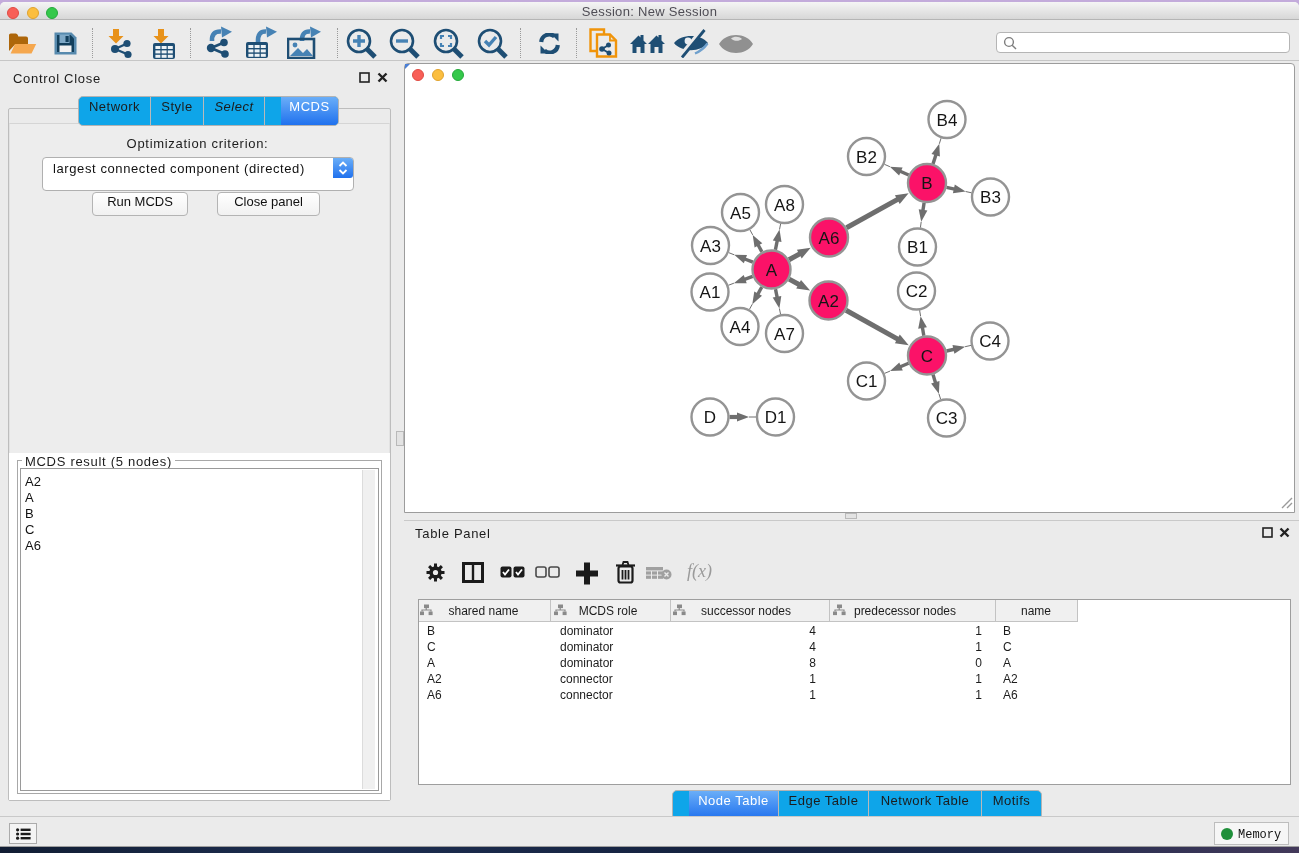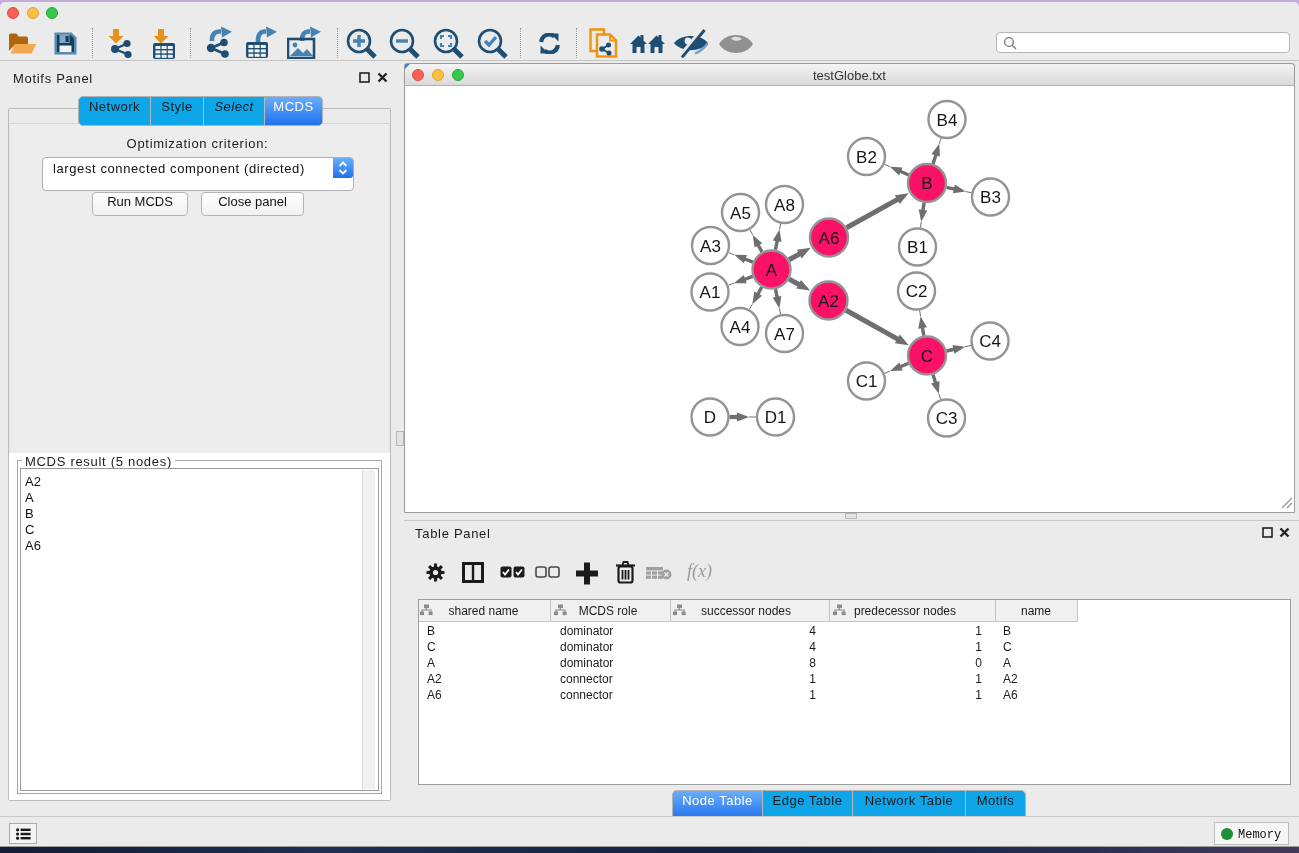--- a/index.html
+++ b/index.html
@@ -9,38 +9,41 @@
 #win { position:absolute; left:0; top:2px; width:1299px; height:845px; background:#ebebeb; border-radius:5px 5px 0 0; }
 #titlebar { position:absolute; left:0; top:2px; width:1299px; height:18px; background:linear-gradient(#f5f5f5,#d7d7d7); border-bottom:1px solid #b5b5b5; border-radius:5px 5px 0 0; }
 #titlebar .t { position:absolute; width:100%; text-align:center; top:2px; font-size:13px; color:#4f4d55; letter-spacing:0.3px; }
 #toolbar { position:absolute; left:0; top:21px; width:1299px; height:40px; background:#ebebeb; border-bottom:1px solid #c6c6c6; }
 .vsep { position:absolute; top:28px; height:30px; width:0; border-left:1px dotted #9a9a9a; }
 #search { position:absolute; left:996px; top:32px; width:294px; height:21px; background:#fff; border:1px solid #b5b5b5; border-radius:4px; }
 #tabpanel { position:absolute; left:8px; top:108px; width:383px; height:693px; border:1px solid #bdbdbd; border-radius:2px; }
 .seg { position:absolute; display:flex; height:30px; border:1px solid #b3b3b3; border-radius:5px; background:#0ea5e9; overflow:hidden; }
 .seg div { font-size:13px; color:#1c1c1c; text-align:center; line-height:19px; border-right:1px solid #b9b9b9; letter-spacing:0.5px; }
 .seg div:last-child { border-right:none; }
-.seg .sel { background:linear-gradient(#6aaef8,#2071ee); color:#fff; }
+.seg .sel { background:linear-gradient(#6aaef8,#2071ee); color:#fff;margin-left:16px; }
 .macbtn { position:absolute; height:24px; background:linear-gradient(#ffffff,#f1f1f1); border:1px solid #b4b4b4; border-radius:4px; font-size:13px; color:#111; text-align:center; line-height:18px; }
 #graphwin { position:absolute; left:404px; top:63px; width:891px; height:450px; background:#fff; border:1px solid #9c9c9c; border-radius:4px 4px 0 0; }
 #gtitle { position:absolute; left:404px; top:63px; width:891px; height:23px; background:linear-gradient(#f4f4f4,#d9d9d9); border:1px solid #9c9c9c; border-bottom:1px solid #b2b2b2; border-radius:4px 4px 0 0; }
 #gtitle .t { position:absolute; width:100%; text-align:center; top:4px; font-size:13px; color:#333; }
 #canvas { position:absolute; left:405px; top:86px; width:889px; height:426px; background:#fff; }
 #tbl { position:absolute; left:418px; top:599px; width:873px; height:186px; background:#fff; border:1px solid #9e9e9e; }
 #tblhead { position:absolute; left:419px; top:600px; width:659px; height:22px; background:#f0f0f0; border-bottom:1px solid #c3c3c3; }
 .th { position:absolute; top:604px; font-size:12px; color:#1c1c1c; }
 .thdiv { position:absolute; top:600px; height:22px; width:0; border-left:1px solid #c3c3c3; }
 .cell { position:absolute; font-size:12px; color:#1c1c1c; }
 #statusbar { position:absolute; left:0; top:816px; width:1299px; height:31px; background:#ebebeb; border-top:1px solid #c9c9c9; border-bottom:1px solid #9e9e9e; }
 .fl { position:absolute; font-size:13px; color:#1c1c1c; letter-spacing:0.7px; }
 </style></head>
 <body>
 <div id="stage">
 <div id="purple"></div>
 <div id="win"></div>
+<div id="titlebar">
+      <div class="t">Session: New Session</div>
+    </div>
 <div style="position:absolute;left:7px;top:6.5px;width:12px;height:12px;border-radius:50%;background:#f85f57;border:1px solid #e04b43"></div>
     <div style="position:absolute;left:26.5px;top:6.5px;width:12px;height:12px;border-radius:50%;background:#fbbe3f;border:1px solid #e0a22e"></div>
     <div style="position:absolute;left:46px;top:6.5px;width:12px;height:12px;border-radius:50%;background:#35c84b;border:1px solid #26a93c"></div>
 <div id="toolbar"></div>
 <svg style="position:absolute;left:8px;top:31px" width="30" height="23" viewBox="0 0 30 23">
 <path d="M1 20 L1 4 Q1 2.5 2.8 2.5 L7.8 2.5 Q9.2 2.5 9.8 4 L10.3 5.5 L18 5.5 Q20 5.5 20 7.5 L20 13 L7.5 13 Z" fill="#ad660a"></path>
 <path d="M7 13 L28.2 13 L23.5 22.5 L2.6 22.5 Z" fill="#f5a74e"></path>
     </svg>
     <svg style="position:absolute;left:54px;top:32px" width="23" height="23" viewBox="0 0 23 23">
 <path d="M0.5 0.5 L17.5 0.5 L22.5 5.5 L22.5 22.5 L0.5 22.5 Z" fill="#578aae"></path>
@@ -164,21 +167,21 @@
     <div class="vsep" style="left:337px"></div>
     <div class="vsep" style="left:520px"></div>
     <div class="vsep" style="left:576px"></div>
 <div id="search">
       <svg style="position:absolute;left:6px;top:3px" width="15" height="15" viewBox="0 0 15 15">
         <circle cx="6" cy="6" r="4.4" fill="none" stroke="#7e7e7e" stroke-width="1.4"></circle>
         <line x1="9.2" y1="9.2" x2="13" y2="13" stroke="#7e7e7e" stroke-width="1.4"></line>
       </svg>
     </div>
 
-<div class="fl" style="left:13px;top:71px;">Motifs Panel</div>
+<div class="fl" style="left:13px;top:71px;">Control Close</div>
 <svg class="abs" style="left:359px;top:72px" width="11" height="11">
       <rect x="1" y="1" width="9" height="9" fill="none" stroke="#222" stroke-width="1.6"></rect>
     </svg>
 <svg class="abs" style="left:377px;top:72px" width="11" height="11">
       <path d="M1.5 1.5 L9.5 9.5 M9.5 1.5 L1.5 9.5" stroke="#222" stroke-width="2.4"></path>
     </svg>
 <div id="tabpanel"></div>
 <div class="abs" style="left:9px;top:123px;width:381px;height:330px;background:#ededed;border-top:1px solid #d5d5d5;border-left:1px solid #e2e2e2;border-right:1px solid #e2e2e2;"></div>
 <div class="seg" style="left:78px;top:96px;">
   <div style="width:72px;">Network</div>
@@ -189,21 +192,21 @@
 <div class="fl" style="left:0;top:136px;width:395px;text-align:center;">Optimization criterion:</div>
 <div style="position:absolute;left:42px;top:157px;width:312px;height:34px;background:#fff;border:1px solid #b0b0b0;border-radius:4px;">
   <div style="position:absolute;left:10px;top:3px;font-size:13px;color:#111;letter-spacing:0.6px;">largest connected component (directed)</div>
   <div style="position:absolute;right:0;top:0;width:20px;height:20px;background:linear-gradient(#6aaef8,#2071ee);border-radius:0 3px 3px 0;">
     <svg width="20" height="20" viewBox="0 0 20 20">
           <path d="M6.5 8 L10 4.5 L13.5 8 M6.5 12 L10 15.5 L13.5 12" fill="none" stroke="#fff" stroke-width="1.8"></path>
         </svg>
   </div>
 </div>
 <div class="macbtn" style="left:92px;top:192px;width:96px;">Run MCDS</div>
-<div class="macbtn" style="left:201px;top:192px;width:103px;">Close panel</div>
+<div class="macbtn" style="left:217px;top:192px;width:103px;">Close panel</div>
 <div class="abs" style="left:9px;top:453px;width:381px;height:347px;background:#fff;"></div>
 <div class="abs" style="left:17px;top:460px;width:365px;height:334px;border:1px solid #a8a8a8;"></div>
 <div class="fl" style="left:22px;top:454px;background:#fff;padding:0 3px;">MCDS result (5 nodes)</div>
 <div class="abs" style="left:20px;top:468px;width:359px;height:323px;background:#fff;border:1px solid #9a9a9a;">
   <div style="position:absolute;left:4px;top:5px;font-size:13px;line-height:16px;color:#111;">A2<br>A<br>B<br>C<br>A6</div>
   <div style="position:absolute;right:3px;top:1px;width:13px;height:319px;background:#f0f0f0;border-left:1px solid #dcdcdc;"></div>
 </div>
 
 <div id="graphwin"></div>
 <div id="canvas">
@@ -298,23 +301,20 @@
         <text x="512.5" y="167.0" text-anchor="middle" font-size="17" fill="#151515">B1</text>
         <text x="522.0" y="275.5" text-anchor="middle" font-size="17" fill="#151515">C</text>
         <text x="511.5" y="211.0" text-anchor="middle" font-size="17" fill="#151515">C2</text>
         <text x="585.0" y="261.0" text-anchor="middle" font-size="17" fill="#151515">C4</text>
         <text x="461.5" y="301.0" text-anchor="middle" font-size="17" fill="#151515">C1</text>
         <text x="541.5" y="338.0" text-anchor="middle" font-size="17" fill="#151515">C3</text>
         <text x="305.0" y="337.0" text-anchor="middle" font-size="17" fill="#151515">D</text>
         <text x="370.5" y="337.0" text-anchor="middle" font-size="17" fill="#151515">D1</text>
       </svg>
     </div>
-<div id="gtitle">
-      <div class="t">testGlobe.txt</div>
-    </div>
 <svg class="abs" style="left:405px;top:64px" width="5" height="5">
       <path d="M0 0 L5 0 L0 5 Z" fill="#4a7fd6"></path>
     </svg>
 <div style="position:absolute;left:412px;top:69px;width:12px;height:12px;border-radius:50%;background:#f85f57;border:1px solid #e04b43"></div>
     <div style="position:absolute;left:431.5px;top:69px;width:12px;height:12px;border-radius:50%;background:#fbbe3f;border:1px solid #e0a22e"></div>
     <div style="position:absolute;left:452px;top:69px;width:12px;height:12px;border-radius:50%;background:#35c84b;border:1px solid #26a93c"></div>
 <svg class="abs" style="left:1281px;top:497px" width="12" height="12">
       <path d="M11 1 L1 11 M11 6 L6 11" stroke="#9a9a9a" stroke-width="1.4"></path>
     </svg>
 <div class="abs" style="left:845px;top:513px;width:12px;height:6px;background:#e3e3e3;border:1px solid #b9b9b9;"></div>

